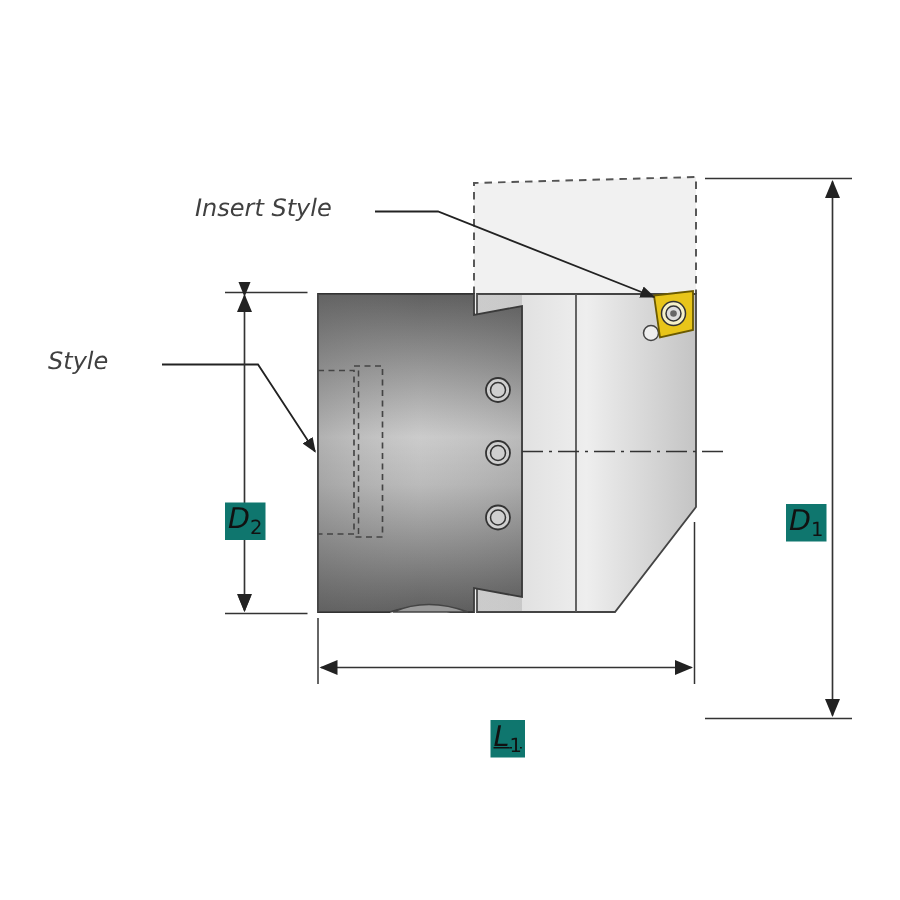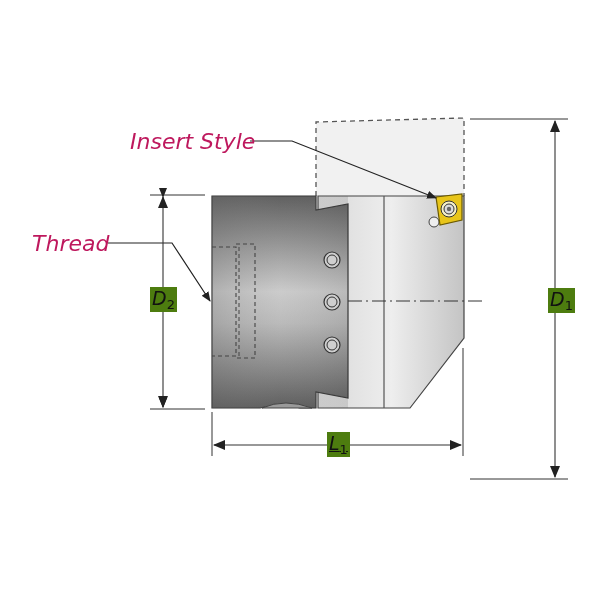--- a/index.html
+++ b/index.html
@@ -1,19 +1,19 @@
 <!DOCTYPE html>
 <html><head>
 <meta charset="utf-8">
 <style>
   html, body { margin: 0; padding: 0; background: #ffffff; }
   body { width: 600px; height: 600px; overflow: hidden; position: relative; font-family: "DejaVu Sans", sans-serif; }
   svg { position: absolute; left: 0; top: 0; }
-  .lbl { position: absolute; font-family: "DejaVu Sans", sans-serif; font-style: italic; color: #be185d; font-size: 22px; white-space: nowrap; }
-  .dim { position: absolute; font-family: "DejaVu Sans", sans-serif; font-style: italic; color: #111; font-size: 19px; white-space: nowrap; background: #4d7c0f; padding: 0 2px; }
+  .lbl { position: absolute; font-family: "DejaVu Sans", sans-serif; font-style: italic; color: #404040; font-size: 16px; white-space: nowrap; }
+  .dim { position: absolute; font-family: "DejaVu Sans", sans-serif; font-style: italic; color: #111; font-size: 19px; white-space: nowrap; background: #0f766e; padding: 0 2px; margin-top: 48px; }
   .dim sub { font-style: normal; font-size: 13px; vertical-align: -4px; }
 </style>
 </head>
 <body>
 
 <svg width="600" height="600" viewBox="0 0 600 600">
   <defs>
     <linearGradient id="shank" x1="0" y1="0" x2="0" y2="1">
       <stop offset="0" stop-color="#5c5c5c"></stop>
       <stop offset="0.45" stop-color="#cfcfcf"></stop>
@@ -88,23 +88,23 @@
   <path d="M462,445 L450,440 L450,450 Z" fill="#222"></path>
 
   <line x1="470" y1="119" x2="568" y2="119" stroke="#333" stroke-width="1"></line>
   <line x1="470" y1="479" x2="568" y2="479" stroke="#333" stroke-width="1"></line>
   <line x1="555" y1="121" x2="555" y2="477" stroke="#333" stroke-width="1.1"></line>
   <path d="M555,120 L550,132 L560,132 Z" fill="#222"></path>
   <path d="M555,478 L550,466 L560,466 Z" fill="#222"></path>
 </svg>
 
 <div class="lbl" style="left:130px; top:129px;">Insert Style</div>
-<div class="lbl" style="left:32px; top:231px;">Thread</div>
+<div class="lbl" style="left:32px; top:231px;">Style</div>
 
 <div class="dim" style="left:150px; top:287px;">
   <span>D</span><sub>2</sub>
 </div>
 <div class="dim" style="left:327px; top:432px;text-decoration:underline;">
   <span>L</span><sub>1</sub>
 </div>
-<div class="dim" style="left:548px; top:288px;">
+<div class="dim" style="left:524px; top:288px;">
   <span>D</span><sub>1</sub>
 </div>
 
 </body></html>

